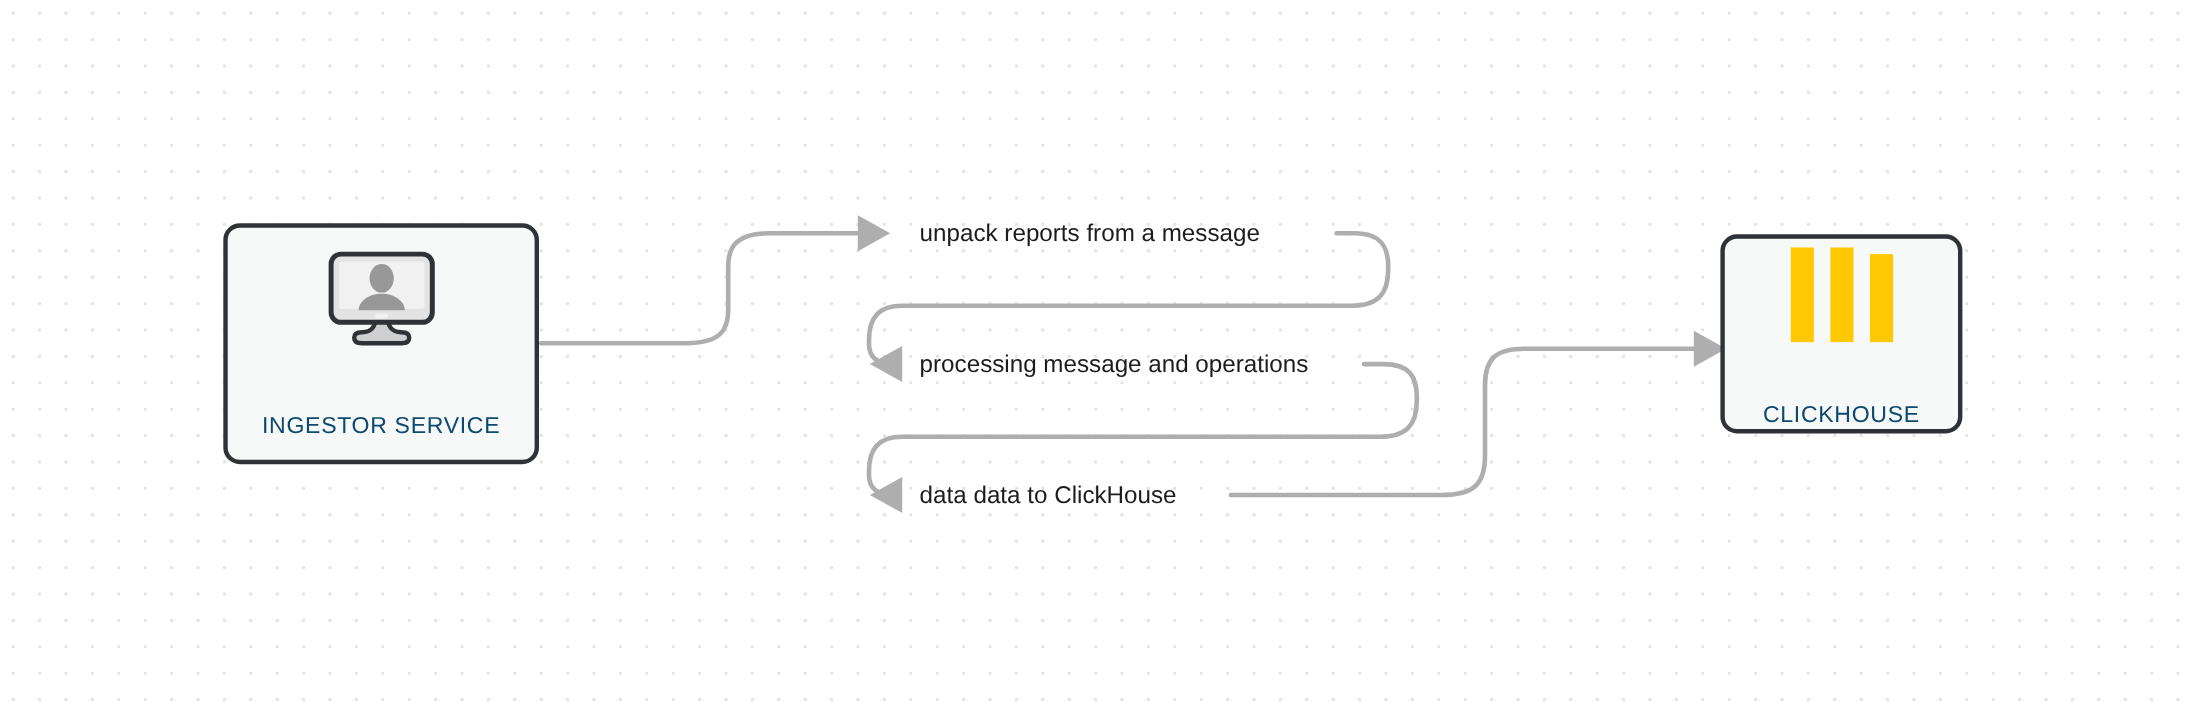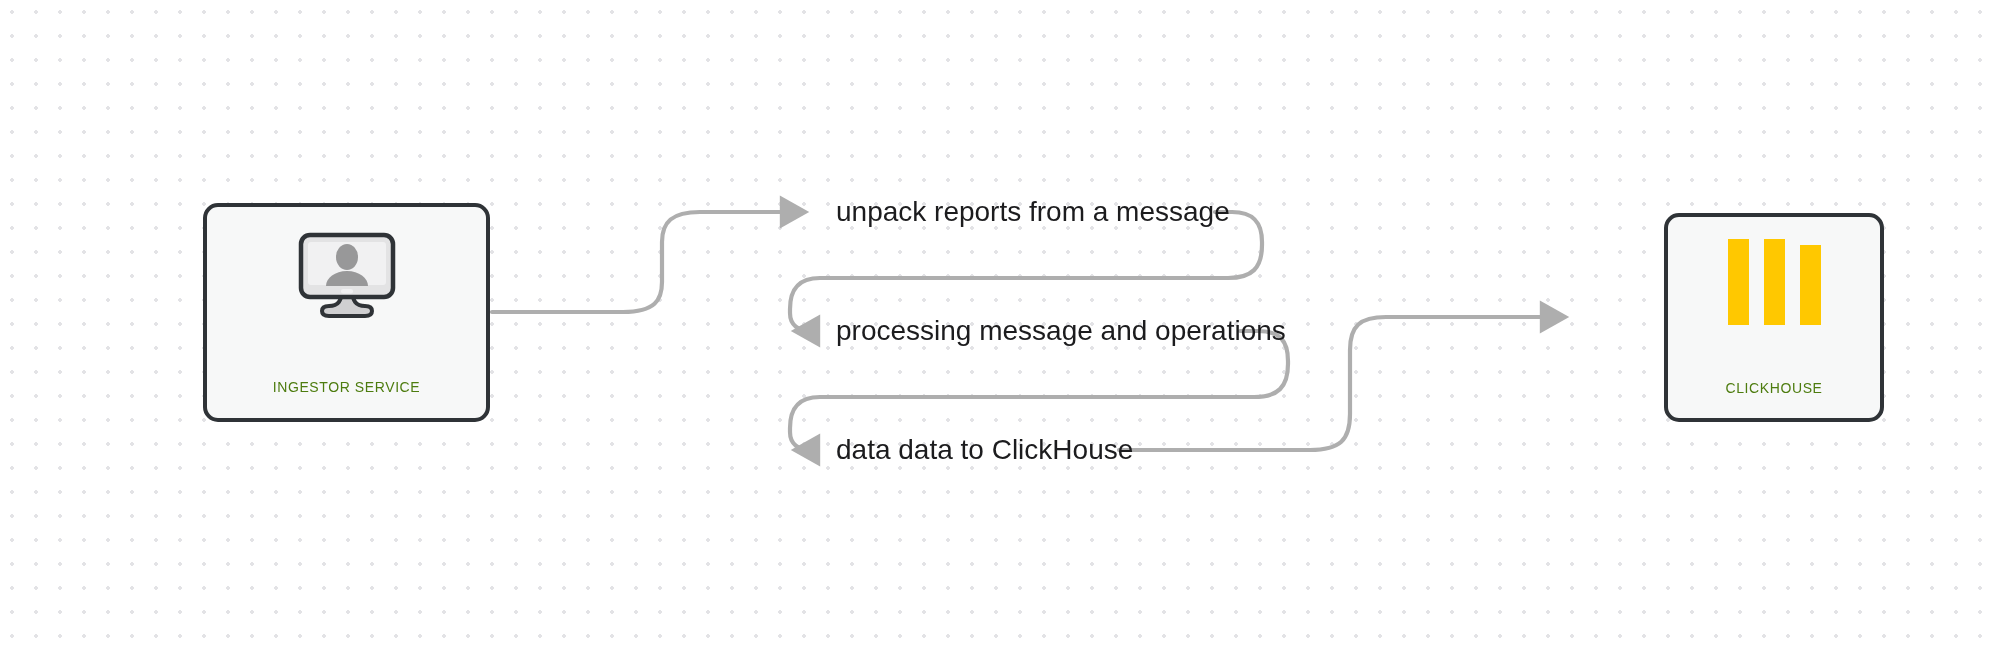--- a/index.html
+++ b/index.html
@@ -34,62 +34,63 @@
     box-sizing: border-box;
     background: #f7f8f8;
     border: 4px solid #2f3337;
     border-radius: 15px;
     display: flex;
     flex-direction: column;
     align-items: center;
     justify-content: center;
   }
   .node-label {
-    font-size: 14px;
+    font-size: 21px;
     letter-spacing: 0.6px;
-    color: #4d7c0f;
+    color: #0c4a6e;
     text-align: center;
     white-space: nowrap;
     margin-top: 37px;
   }
   #node-ingestor {
     left: 203px;
     top: 203px;
     width: 287px;
     height: 219px;
   }
   #node-ingestor .node-icon {
     margin-bottom: 16px;
   }
   #node-clickhouse {
-    left: 1664px;
+    left: 1564px;
     top: 213px;
     width: 220px;
-    height: 209px;
+    height: 181px;
+    justify-content: flex-end;
   }
   #node-clickhouse .node-icon {
     margin-bottom: 18px;
   }
   .ch-bars {
     display: flex;
     align-items: flex-end;
     gap: 15px;
     height: 86px;
   }
   .ch-bar {
     width: 21px;
     height: 86px;
     background: #ffc800;
   }
   .ch-bar.short {
     height: 80px;
   }
   .edge-label {
     position: absolute;
-    font-size: 28px;
+    font-size: 22px;
     color: #1c1c1e;
     white-space: nowrap;
     line-height: 1;
     transform: translateY(-50%);
     background: transparent;
     padding: 0 7px;
   }
   #edge-label-0 { left: 829px; top: 212px; }
   #edge-label-1 { left: 829px; top: 331px; }
   #edge-label-2 { left: 829px; top: 450px; }

